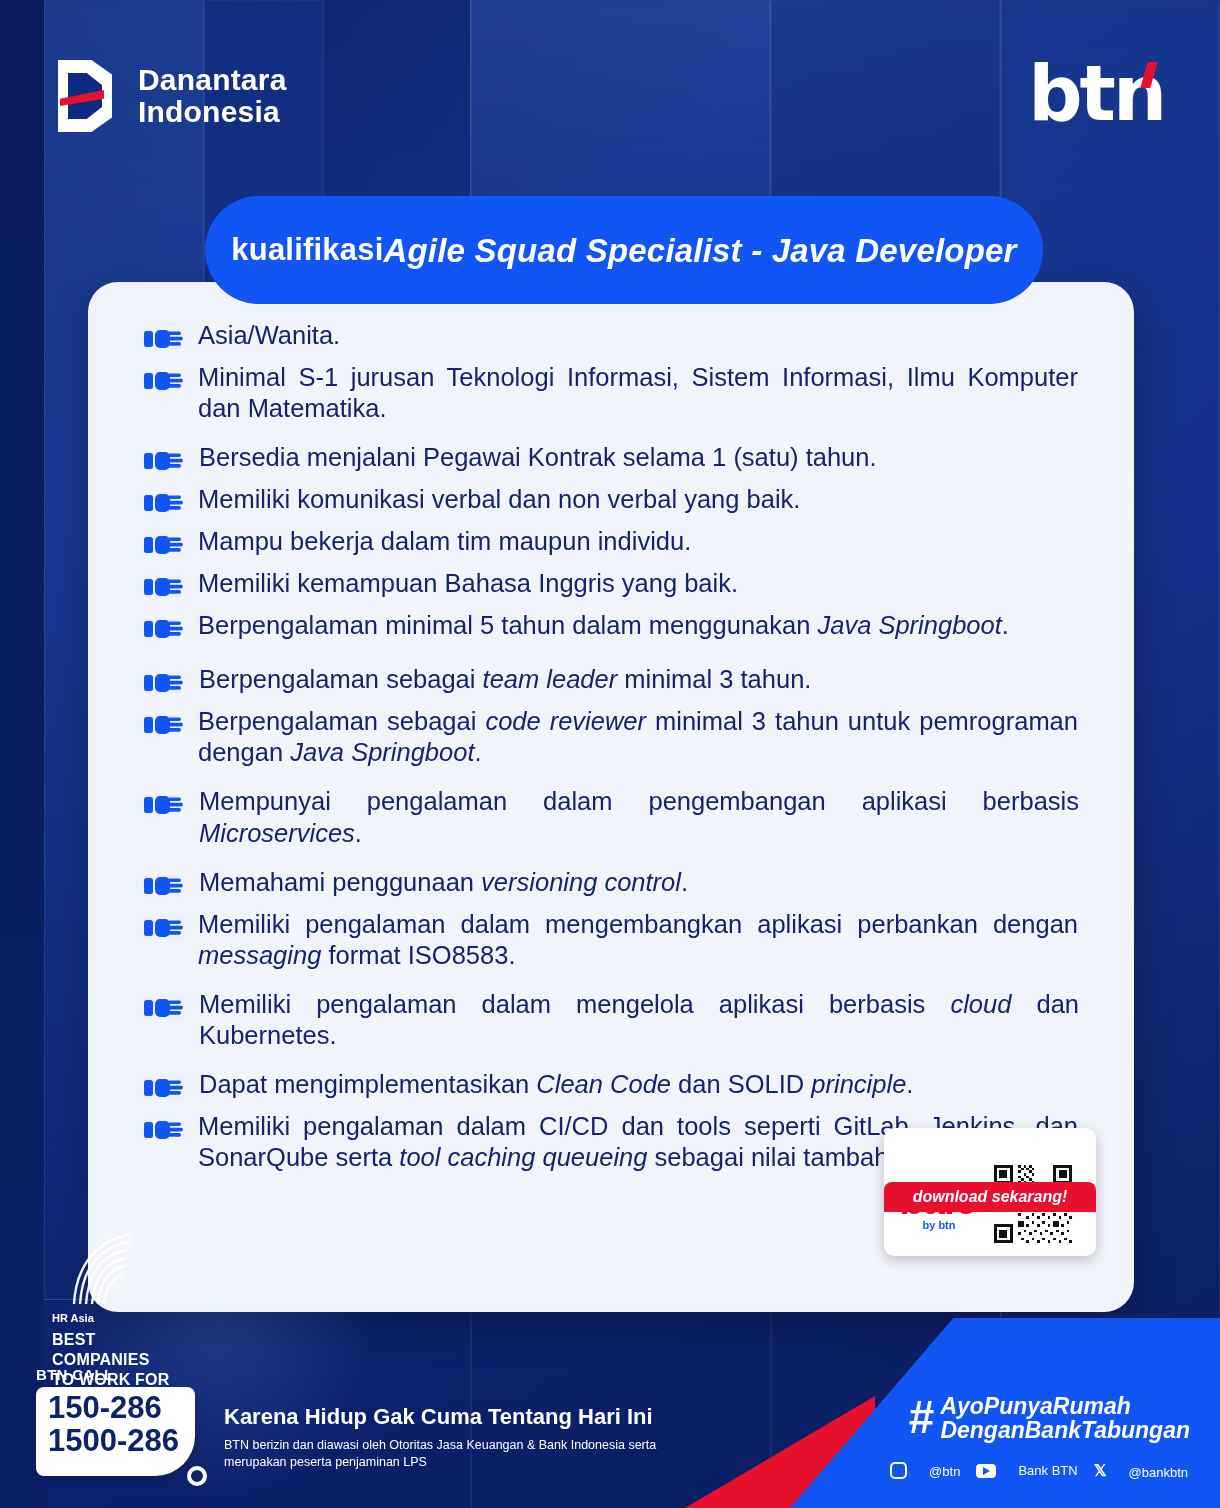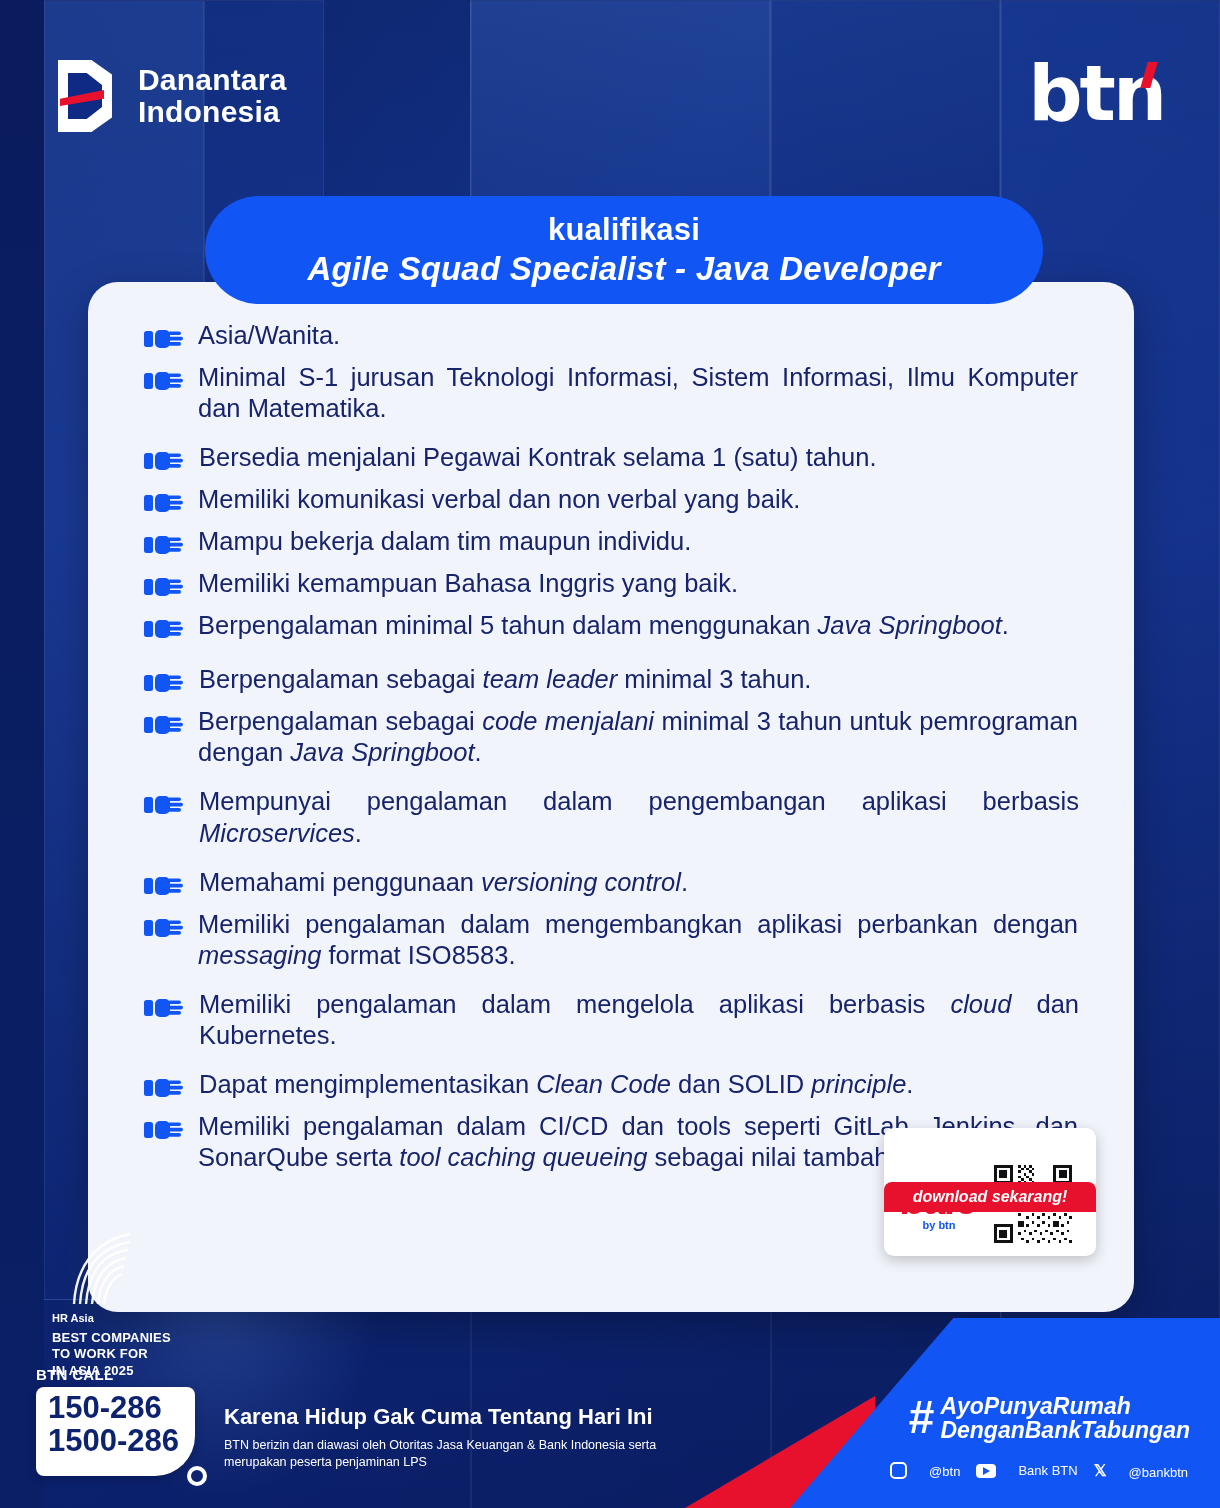--- a/index.html
+++ b/index.html
@@ -78,21 +78,21 @@
     background: #f2f4fb;
     border-radius: 30px;
     box-shadow: 0 12px 40px rgba(0,0,0,0.28);
     z-index: 6;
   }
   .title-pill {
     position: absolute; left: 205px; top: 196px; width: 838px; height: 108px;
     background: #1155f5;
     border-radius: 54px;
     z-index: 8;
-    display: flex; flex-direction: column; align-items: center; justify-content: center;
+    display: flex; align-items: center; justify-content: center;
     color: #fff;
   }
   .title-pill .t1 { font-size: 31px; font-weight: bold; letter-spacing: .2px; }
   .title-pill .t2 { font-size: 33px; font-weight: bold; font-style: italic; letter-spacing: .2px; margin-top: 2px;}
 
   .list {
     position: absolute; left: 56px; top: 38px; right: 36px;
     z-index: 7;
   }
   .item {
@@ -134,21 +134,21 @@
     position: relative;
   }
   .bale-word .sub { display: block; font-size: 11px; color: #1155f5; font-style: normal; font-weight: bold; letter-spacing: 0; margin-top: -4px;}
   .qr { width: 78px; height: 78px; }
 
   
   .award {
     position: absolute; left: 52px; top: 1230px; width: 140px; z-index: 9; color: #fff;
   }
   .award .swoosh { width: 74px; height: 78px; margin-left: 14px; position: relative; }
-  .award .lines { font-size: 13px; font-weight: bold; line-height: 1.25; letter-spacing: .2px; margin-top: 6px; }
+  .award .lines { font-size: 16px; font-weight: bold; line-height: 1.25; letter-spacing: .2px; margin-top: 6px; }
   .award .hr { font-size: 11px; font-weight: bold; }
 
   
   .footer {
     position: absolute; left: 0; top: 1378px; width: 1220px; height: 130px; z-index: 9;
   }
   .btncall { position: absolute; left: 36px; top: -12px; color: #fff; }
   .btncall .lbl { font-size: 15px; font-weight: bold; letter-spacing: .3px; }
   .btncall .pill {
     margin-top: 4px; background: #fff; border-radius: 8px 8px 40px 8px;
@@ -358,21 +358,21 @@
             <g fill="#1155f5">
               <rect x="0" y="5" width="9" height="16" rx="2.5"></rect>
               <path d="M12 6 h11 a4 4 0 0 1 0 0 v0 z"></path>
               <rect x="11" y="4" width="15" height="18" rx="5"></rect>
               <rect x="24" y="5.5" width="13" height="3.6" rx="1.8"></rect>
               <rect x="24" y="10.8" width="15" height="3.6" rx="1.8"></rect>
               <rect x="24" y="16.1" width="13" height="3.6" rx="1.8"></rect>
             </g>
           </svg>
         </span>
-        <div class="itext">Berpengalaman sebagai <em>code menjalani</em> minimal 3 tahun untuk pemrograman dengan <em>Java Springboot</em>.</div>
+        <div class="itext">Berpengalaman sebagai <em>code reviewer</em> minimal 3 tahun untuk pemrograman dengan <em>Java Springboot</em>.</div>
       </div>
       <div class="item sp">
         <span class="bullet">
           <svg width="40" height="26" viewBox="0 0 40 26">
             <g fill="#1155f5">
               <rect x="0" y="5" width="9" height="16" rx="2.5"></rect>
               <path d="M12 6 h11 a4 4 0 0 1 0 0 v0 z"></path>
               <rect x="11" y="4" width="15" height="18" rx="5"></rect>
               <rect x="24" y="5.5" width="13" height="3.6" rx="1.8"></rect>
               <rect x="24" y="10.8" width="15" height="3.6" rx="1.8"></rect>

